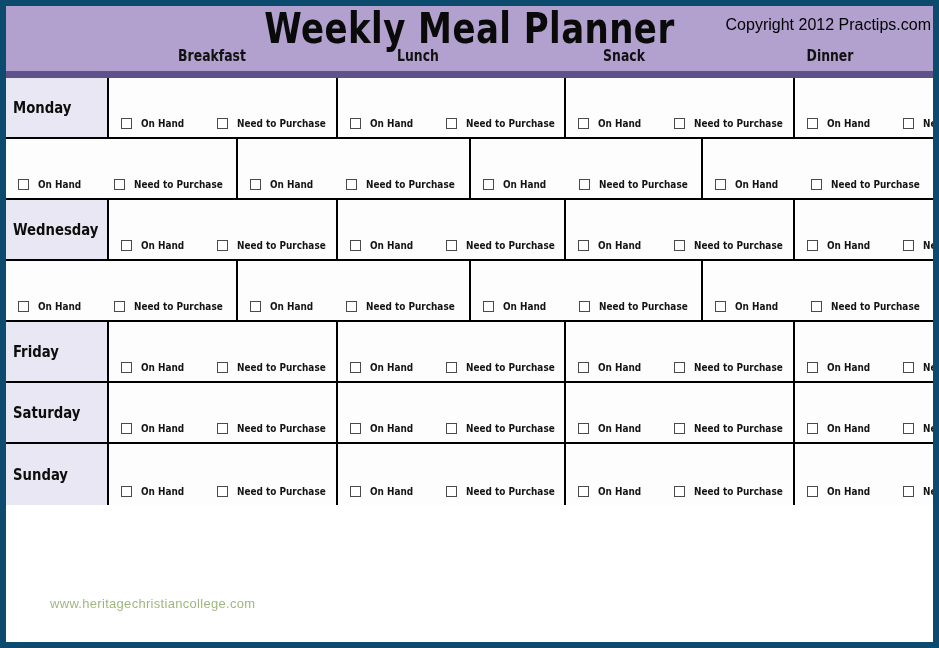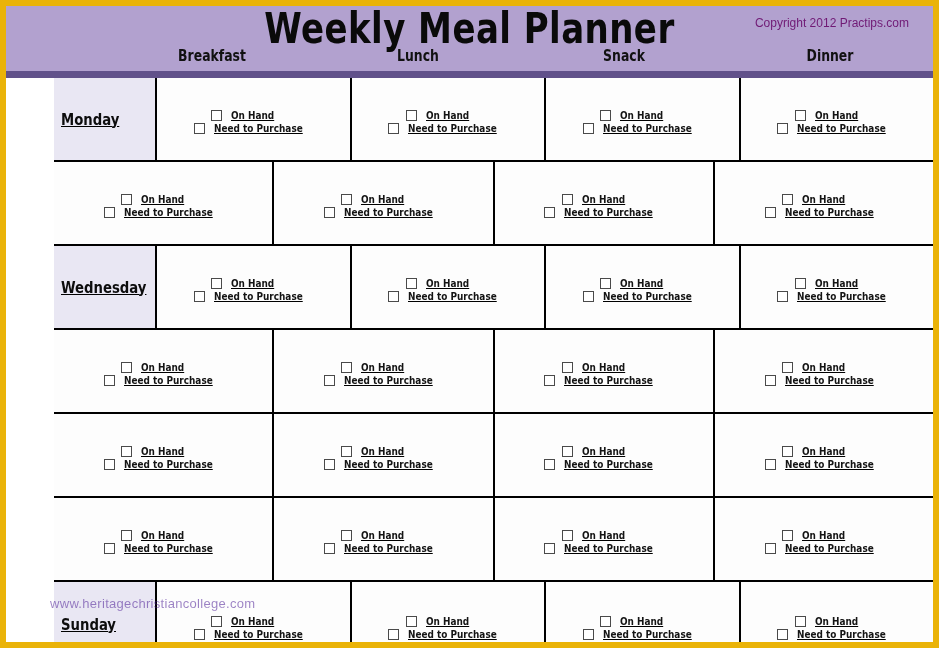--- a/index.html
+++ b/index.html
@@ -10,23 +10,22 @@
   body {
     font-family: "Liberation Sans", sans-serif;
   }
 
   #planner {
     position: relative;
     width: 939px;
     height: 648px;
     box-sizing: border-box;
     background: #ffffff;
-    border: 6px solid #eab308;
+    border: 6px solid #0c4a6e;
     overflow: hidden;
-    text-decoration: underline;
   }
 
   
   .header-band {
     position: relative;
     height: 72px;
     background: #b2a1cf;
     border-bottom: 7px solid #61518a;
     box-sizing: border-box;
   }
@@ -42,25 +41,25 @@
     font-weight: bold;
     font-stretch: condensed;
     letter-spacing: 0.5px;
     color: #0a0a0a;
     line-height: 50px;
     transform: scaleX(0.9);
   }
 
   .copyright {
     position: absolute;
-    right: 24px;
+    right: 2px;
     top: 10px;
     font-family: "Liberation Sans", sans-serif;
-    font-size: 12px;
-    color: #701a75;
+    font-size: 16px;
+    color: #000000;
     white-space: nowrap;
   }
 
   .meal-headers {
     position: absolute;
     left: 0;
     right: 0;
     bottom: 6px;
     height: 20px;
   }
@@ -78,24 +77,23 @@
 
   
   .grid {
     position: relative;
     height: 560px;
     box-sizing: border-box;
   }
 
   .row {
     display: flex;
-    height: 84px;
+    height: 61px;
     box-sizing: border-box;
     border-bottom: 2px solid #000000;
-    margin-left: 48px;
   }
   .row:last-child { border-bottom: 0; }
 
   .day-cell {
     width: 103px;
     flex: 0 0 103px;
     box-sizing: border-box;
     background: #e9e7f3;
     border-right: 2px solid #000000;
     display: flex;
@@ -121,22 +119,21 @@
     border-right: 2px solid #000000;
     display: flex;
     align-items: flex-end;
   }
   .meal-cell:last-child { border-right: 0; }
 
   .check-row {
     display: flex;
     align-items: center;
     width: 100%;
-    padding: 0 0 25px 0;
-    flex-direction: column;
+    padding: 0 0 7px 0;
   }
   .check-item {
     display: flex;
     align-items: center;
     white-space: nowrap;
   }
   .check-item.on-hand   { margin-left: 12px; width: 96px; }
   .check-item.purchase  { margin-left: 0px; }
 
   .checkbox {
@@ -158,21 +155,21 @@
     transform-origin: left center;
   }
 
   
   .watermark {
     position: absolute;
     left: 44px;
     top: 590px;
     font-family: "Liberation Sans", sans-serif;
     font-size: 13px;
-    color: #4c1d95;
+    color: #4d7c0f;
     opacity: 0.55;
     white-space: nowrap;
     pointer-events: none;
     letter-spacing: 0.3px;
   }
 </style>
 </head>
 <body>
 
 <div id="planner">
@@ -389,70 +386,76 @@
               <div class="check-label">On Hand</div>
             </div>
             <div class="check-item purchase">
               <div class="checkbox"></div>
               <div class="check-label">Need to Purchase</div>
             </div>
           </div>
         </div>
       </div>
       <div class="row">
-        <div class="meal-cell">
-          <div class="check-row">
-            <div class="check-item on-hand">
-              <div class="checkbox"></div>
-              <div class="check-label">On Hand</div>
-            </div>
-            <div class="check-item purchase">
-              <div class="checkbox"></div>
-              <div class="check-label">Need to Purchase</div>
-            </div>
-          </div>
-        </div>
-        <div class="meal-cell">
-          <div class="check-row">
-            <div class="check-item on-hand">
-              <div class="checkbox"></div>
-              <div class="check-label">On Hand</div>
-            </div>
-            <div class="check-item purchase">
-              <div class="checkbox"></div>
-              <div class="check-label">Need to Purchase</div>
-            </div>
-          </div>
-        </div>
-        <div class="meal-cell">
-          <div class="check-row">
-            <div class="check-item on-hand">
-              <div class="checkbox"></div>
-              <div class="check-label">On Hand</div>
-            </div>
-            <div class="check-item purchase">
-              <div class="checkbox"></div>
-              <div class="check-label">Need to Purchase</div>
-            </div>
-          </div>
-        </div>
-        <div class="meal-cell">
-          <div class="check-row">
-            <div class="check-item on-hand">
-              <div class="checkbox"></div>
-              <div class="check-label">On Hand</div>
-            </div>
-            <div class="check-item purchase">
-              <div class="checkbox"></div>
-              <div class="check-label">Need to Purchase</div>
-            </div>
-          </div>
-        </div>
-      </div>
-      <div class="row">
+        <div class="day-cell">
+          <div class="day-label">Friday</div>
+        </div>
+        <div class="meal-cell">
+          <div class="check-row">
+            <div class="check-item on-hand">
+              <div class="checkbox"></div>
+              <div class="check-label">On Hand</div>
+            </div>
+            <div class="check-item purchase">
+              <div class="checkbox"></div>
+              <div class="check-label">Need to Purchase</div>
+            </div>
+          </div>
+        </div>
+        <div class="meal-cell">
+          <div class="check-row">
+            <div class="check-item on-hand">
+              <div class="checkbox"></div>
+              <div class="check-label">On Hand</div>
+            </div>
+            <div class="check-item purchase">
+              <div class="checkbox"></div>
+              <div class="check-label">Need to Purchase</div>
+            </div>
+          </div>
+        </div>
+        <div class="meal-cell">
+          <div class="check-row">
+            <div class="check-item on-hand">
+              <div class="checkbox"></div>
+              <div class="check-label">On Hand</div>
+            </div>
+            <div class="check-item purchase">
+              <div class="checkbox"></div>
+              <div class="check-label">Need to Purchase</div>
+            </div>
+          </div>
+        </div>
+        <div class="meal-cell">
+          <div class="check-row">
+            <div class="check-item on-hand">
+              <div class="checkbox"></div>
+              <div class="check-label">On Hand</div>
+            </div>
+            <div class="check-item purchase">
+              <div class="checkbox"></div>
+              <div class="check-label">Need to Purchase</div>
+            </div>
+          </div>
+        </div>
+      </div>
+      <div class="row">
+        <div class="day-cell">
+          <div class="day-label">Saturday</div>
+        </div>
         <div class="meal-cell">
           <div class="check-row">
             <div class="check-item on-hand">
               <div class="checkbox"></div>
               <div class="check-label">On Hand</div>
             </div>
             <div class="check-item purchase">
               <div class="checkbox"></div>
               <div class="check-label">Need to Purchase</div>
             </div>

